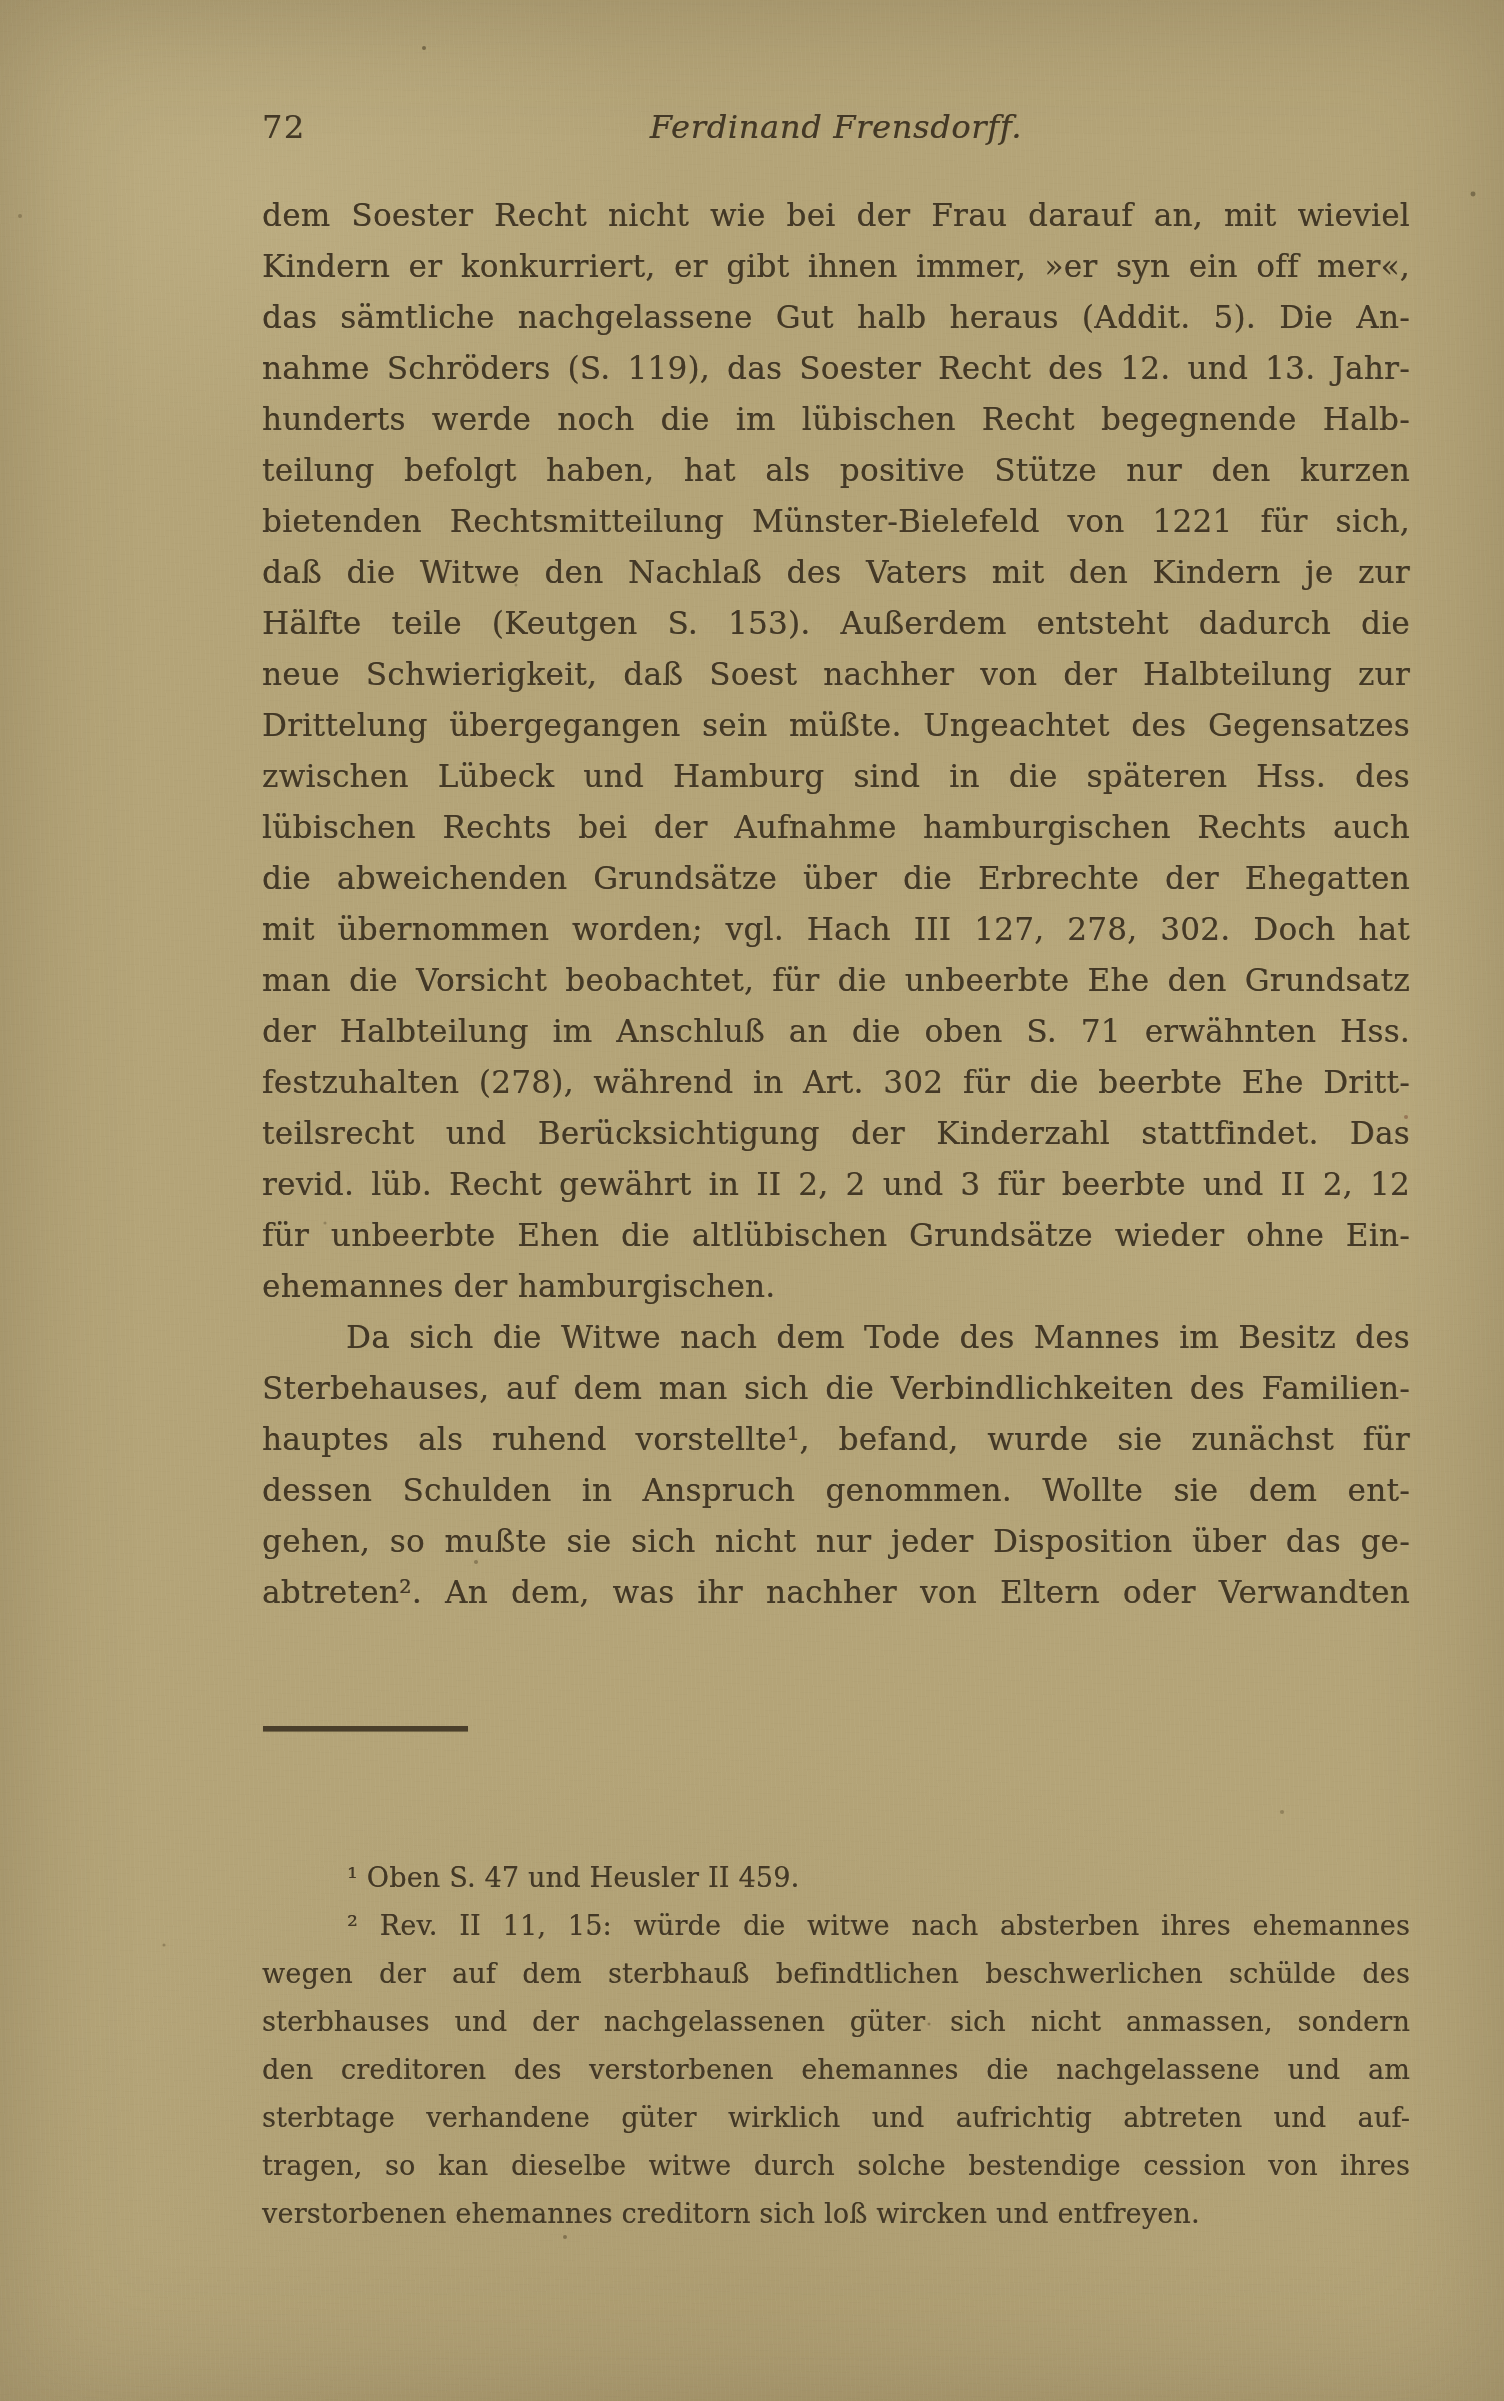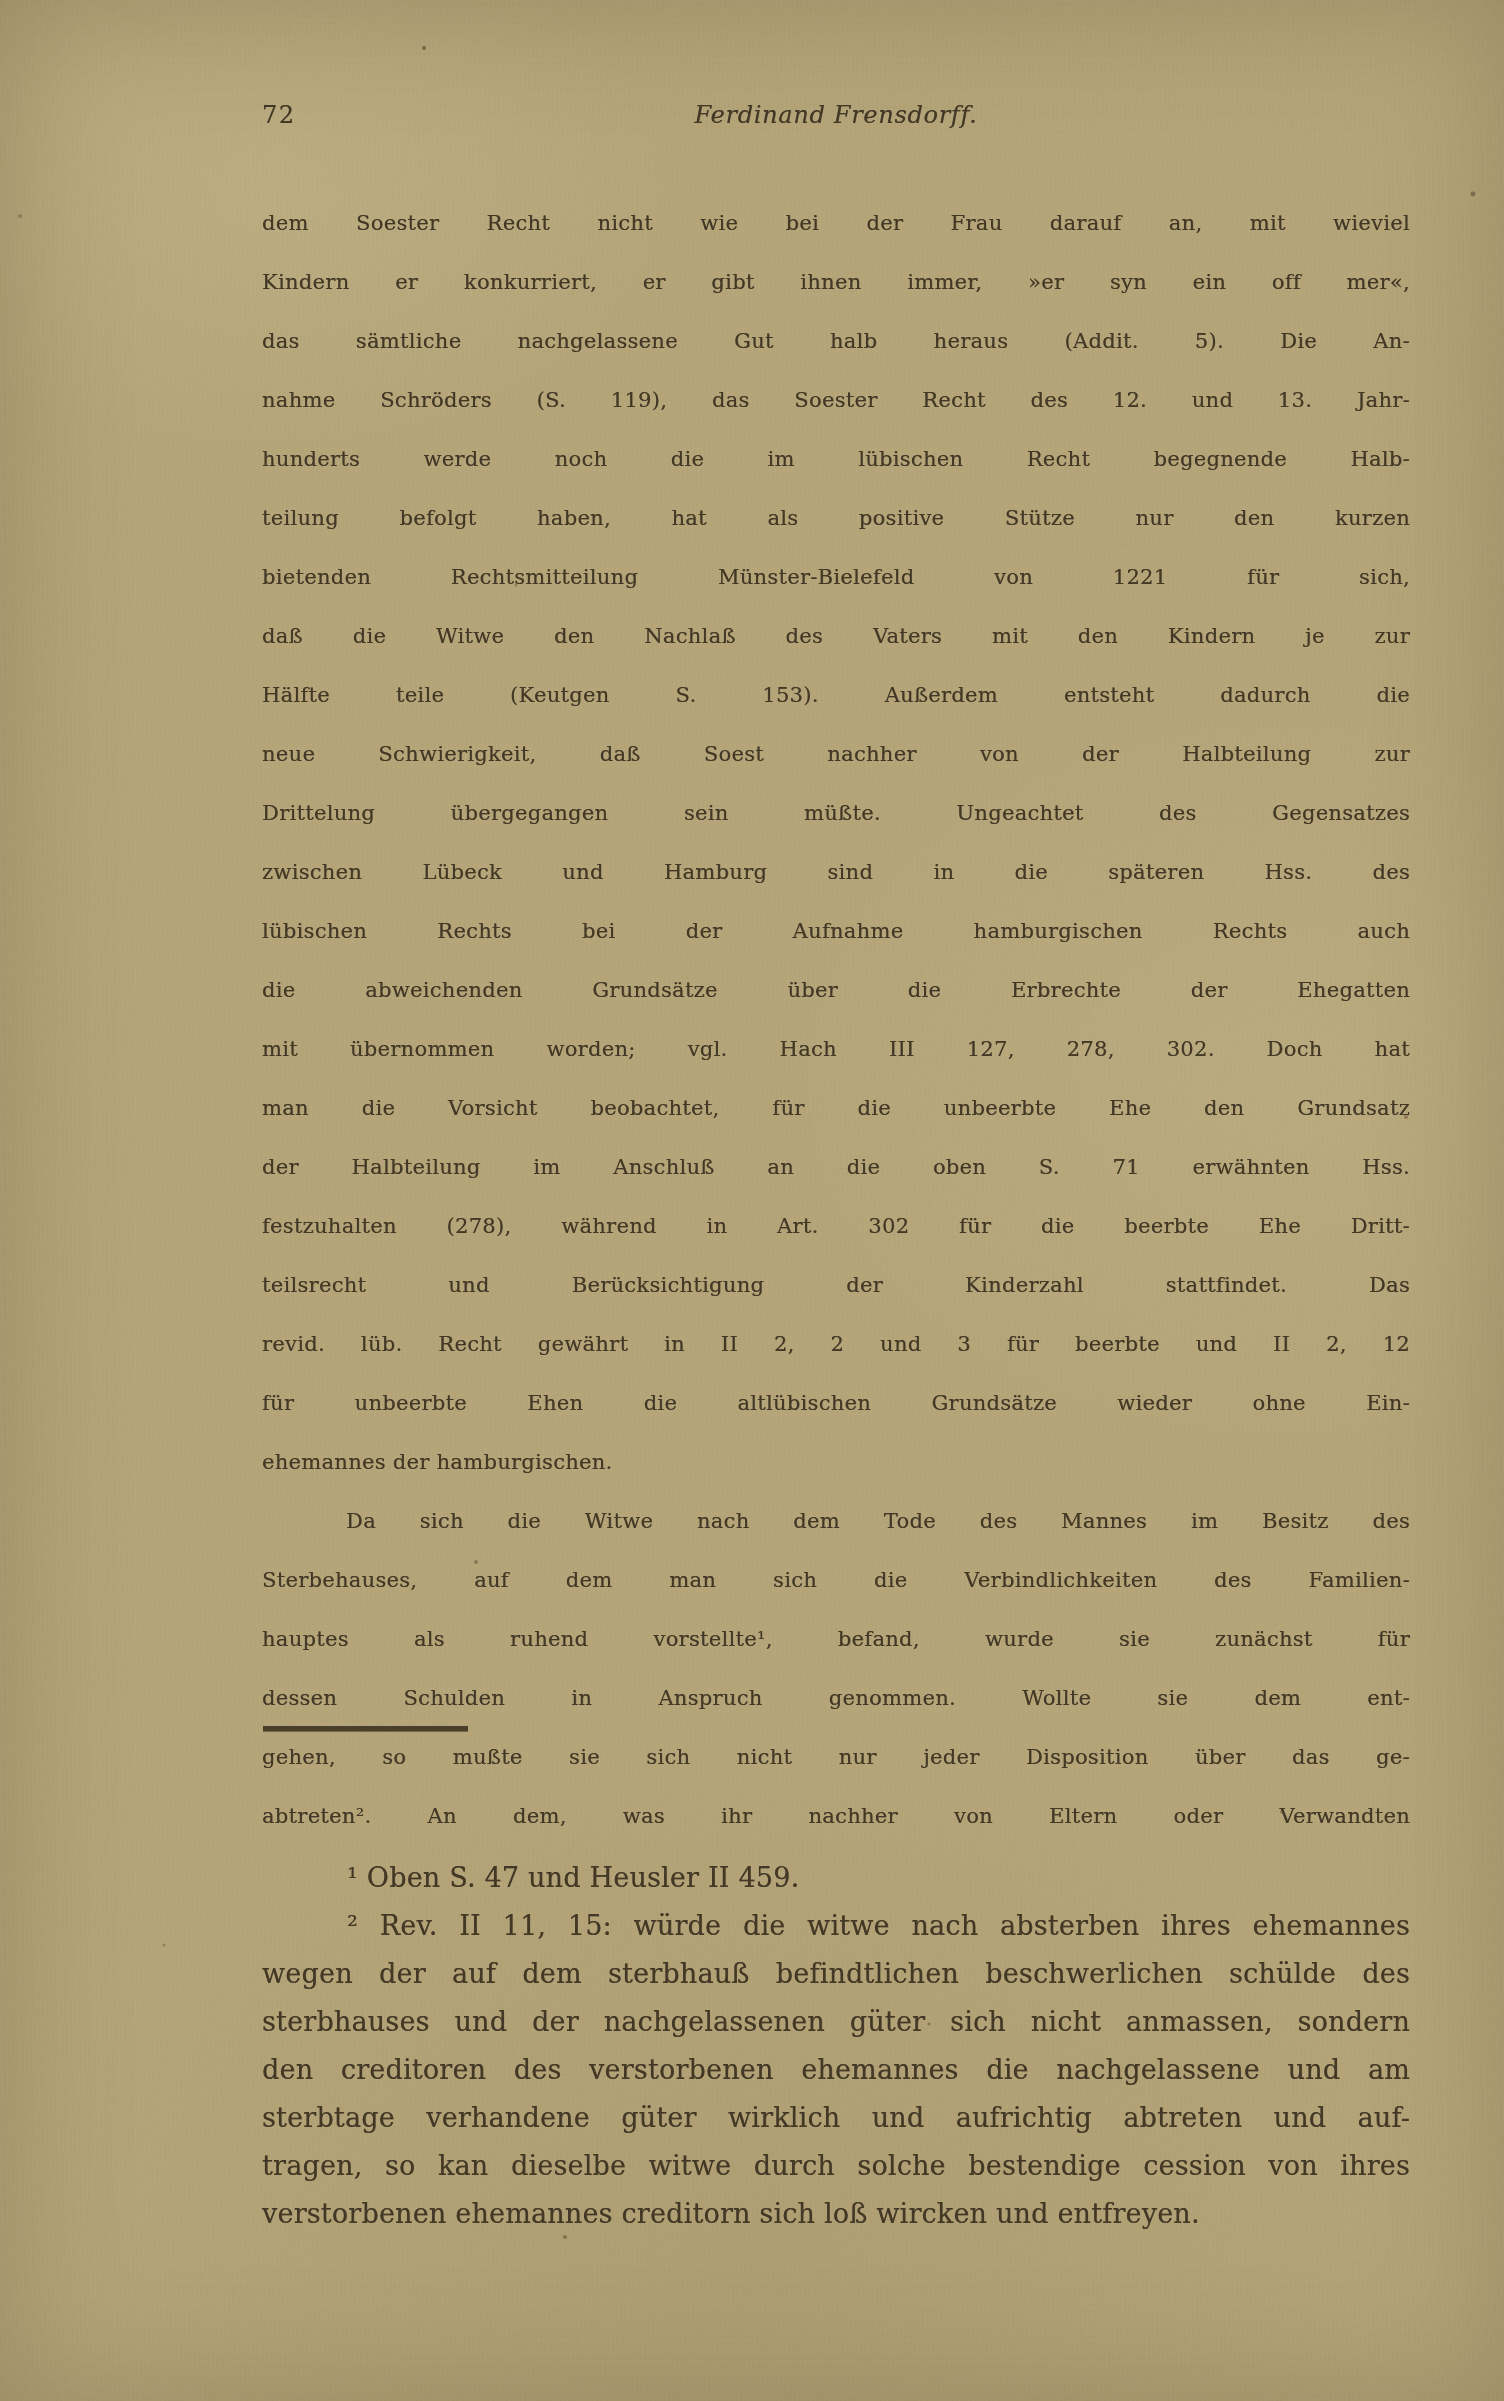--- a/index.html
+++ b/index.html
@@ -40,25 +40,25 @@
       564px 2236px 0 1px rgba(70,58,36,0.45),
       1064px 2464px 0 0.5px rgba(70,58,36,0.40),
       324px 1222px 0 0.5px rgba(80,66,40,0.35),
       1281px 1811px 0 1px rgba(80,66,40,0.35),
       928px 2023px 0 0.5px rgba(70,58,36,0.40),
       163px 1944px 0 0.5px rgba(80,66,40,0.35);
   }
   .running-head {
     position: absolute;
     left: 262px;
-    top: 95px;
+    top: 107px;
     width: 1148px;
     height: 40px;
     line-height: 40px;
-    font-size: 24px;
+    font-size: 32px;
   }
   .page-num {
     position: absolute;
     left: 0;
     top: 0;
     letter-spacing: 1.5px;
     text-shadow: 0.3px 0.4px 0.5px rgba(55,45,28,0.55);
   }
   .head-title {
     display: block;
@@ -69,27 +69,26 @@
   }
   .body-text {
     position: absolute;
     left: 262px;
     top: 190px;
     width: 1148px;
   }
   .line {
     height: 51px;
     line-height: 51px;
-    font-size: 21px;
+    font-size: 31px;
     letter-spacing: 0.3px;
     text-align: justify;
     text-align-last: justify;
     white-space: nowrap;
     text-shadow: 0.3px 0.4px 0.5px rgba(55,45,28,0.55);
-    margin-top: 8px;
   }
   .line.para-end { text-align-last: left; }
   .line.indent { text-indent: 84px; }
   .fn-rule {
     position: absolute;
     left: 263px;
     top: 1726px;
     width: 205px;
     height: 4.5px;
     background: #4a3f2b;

